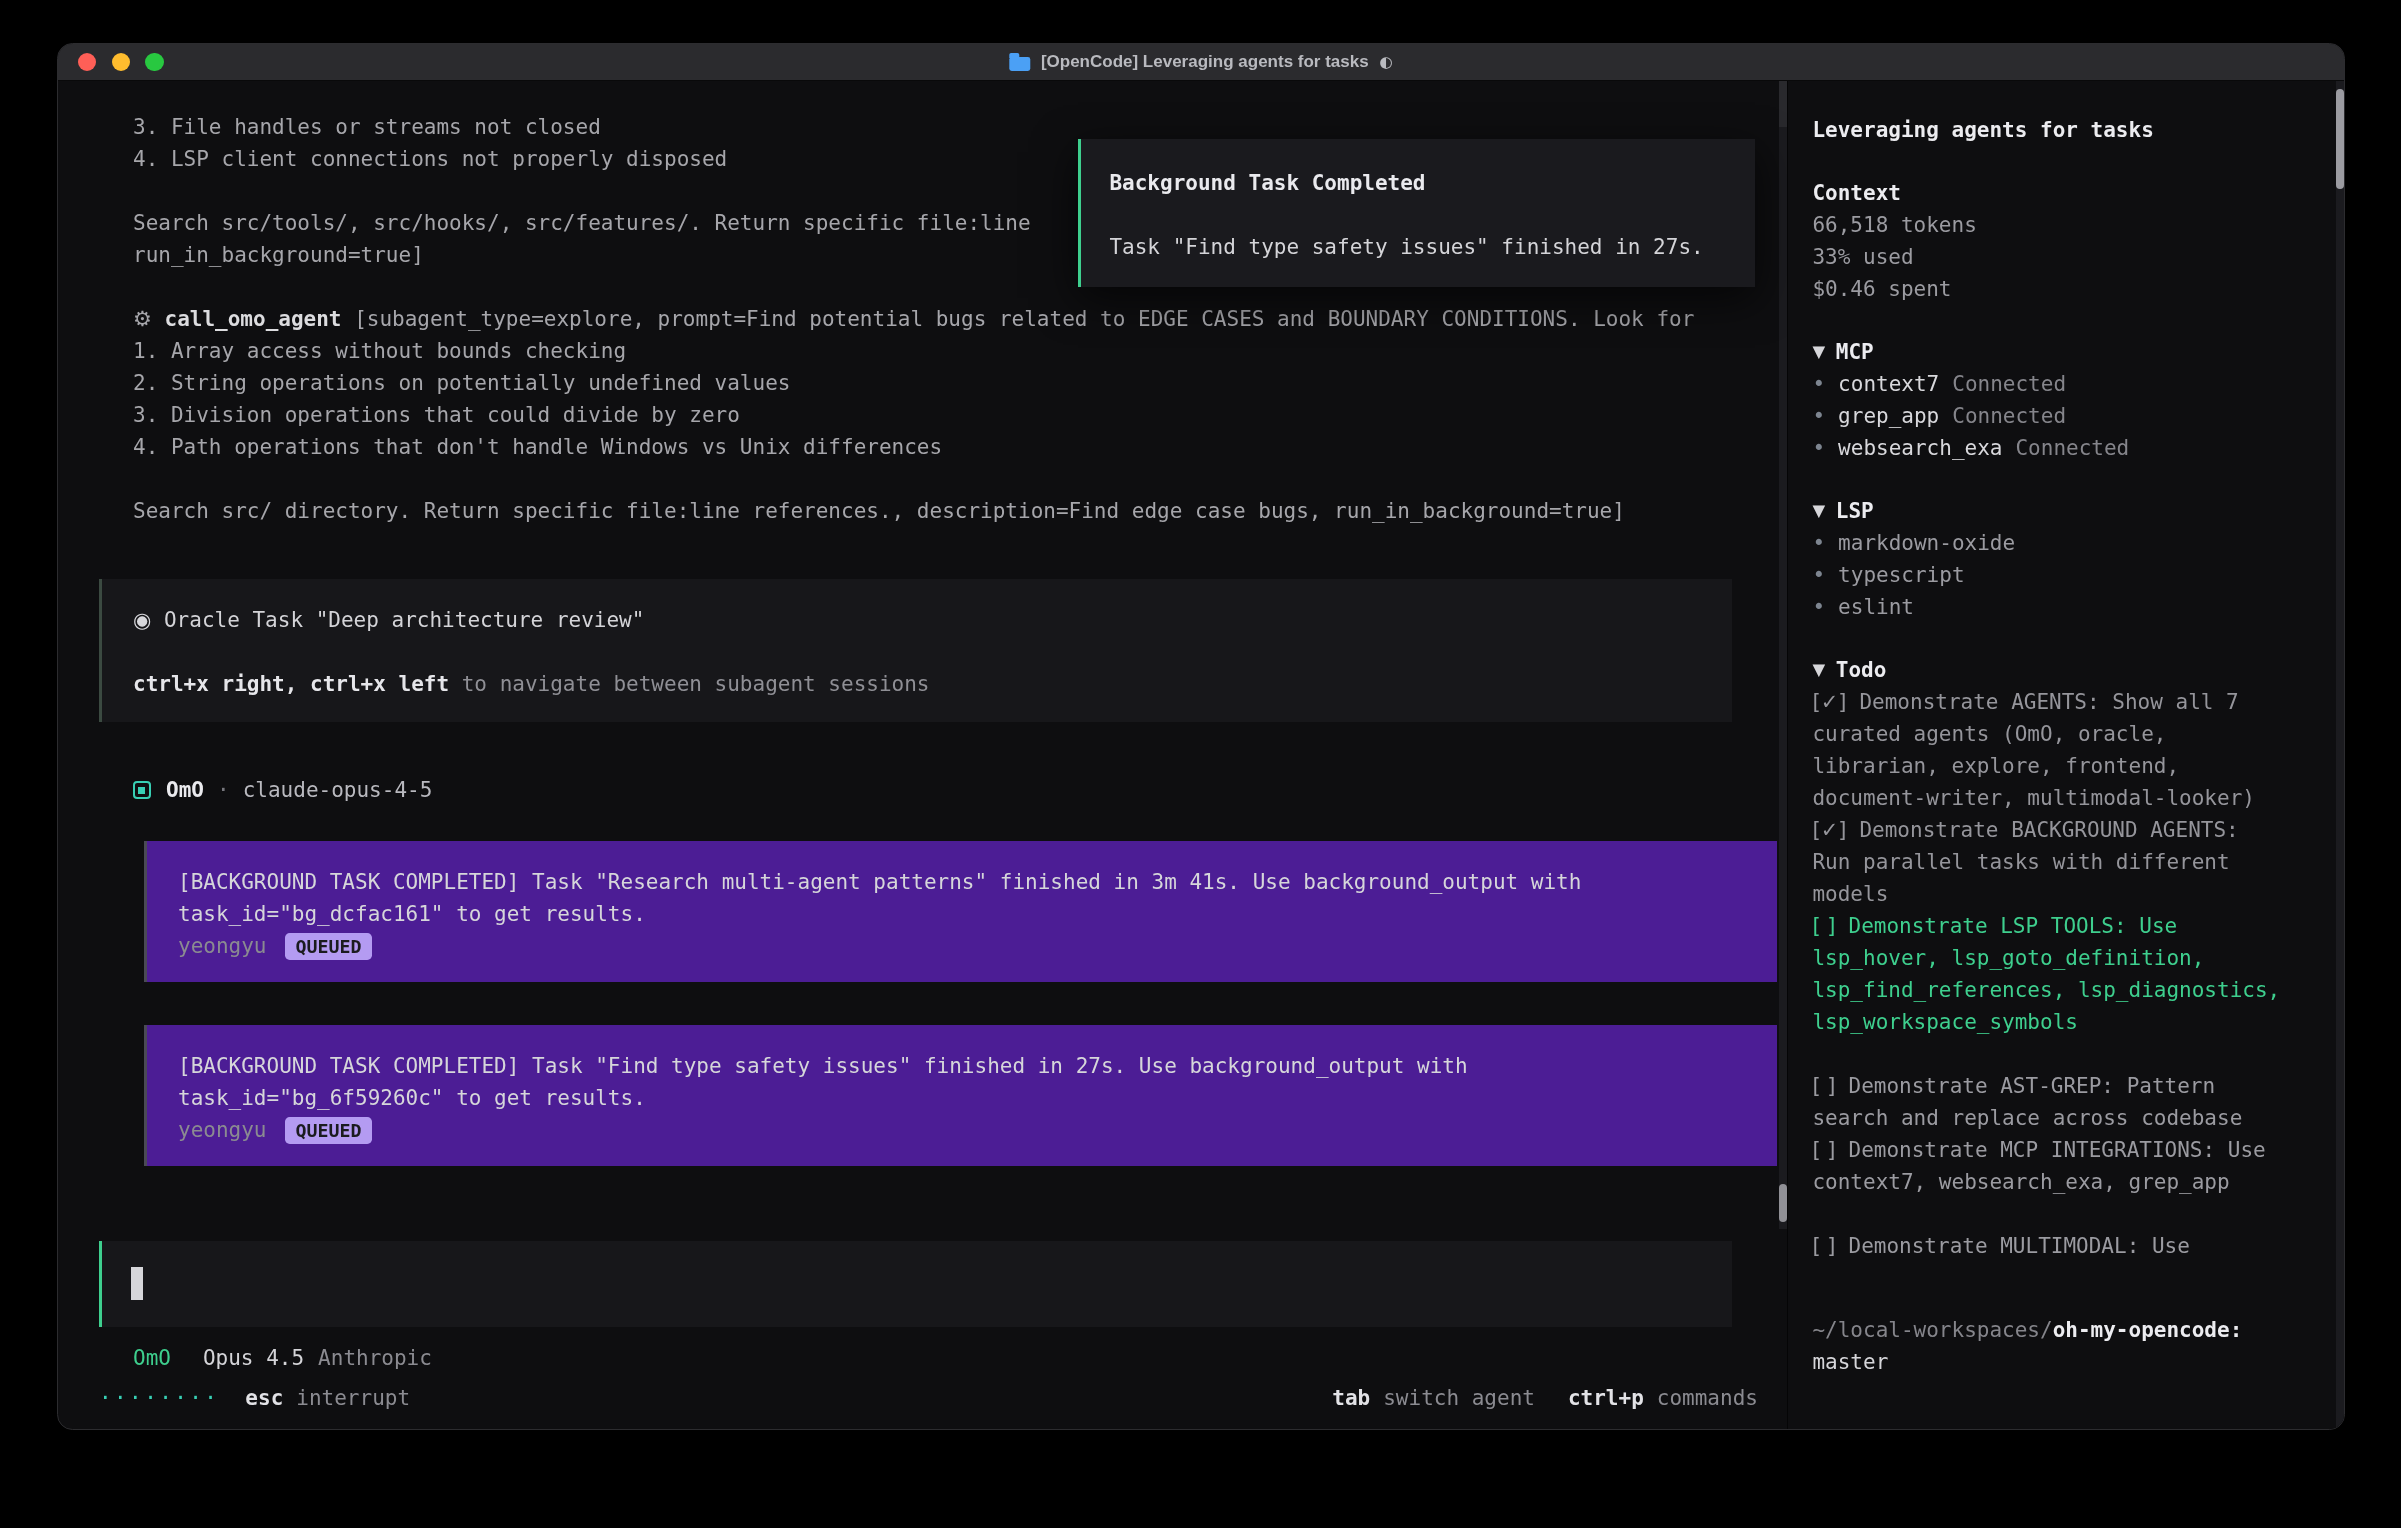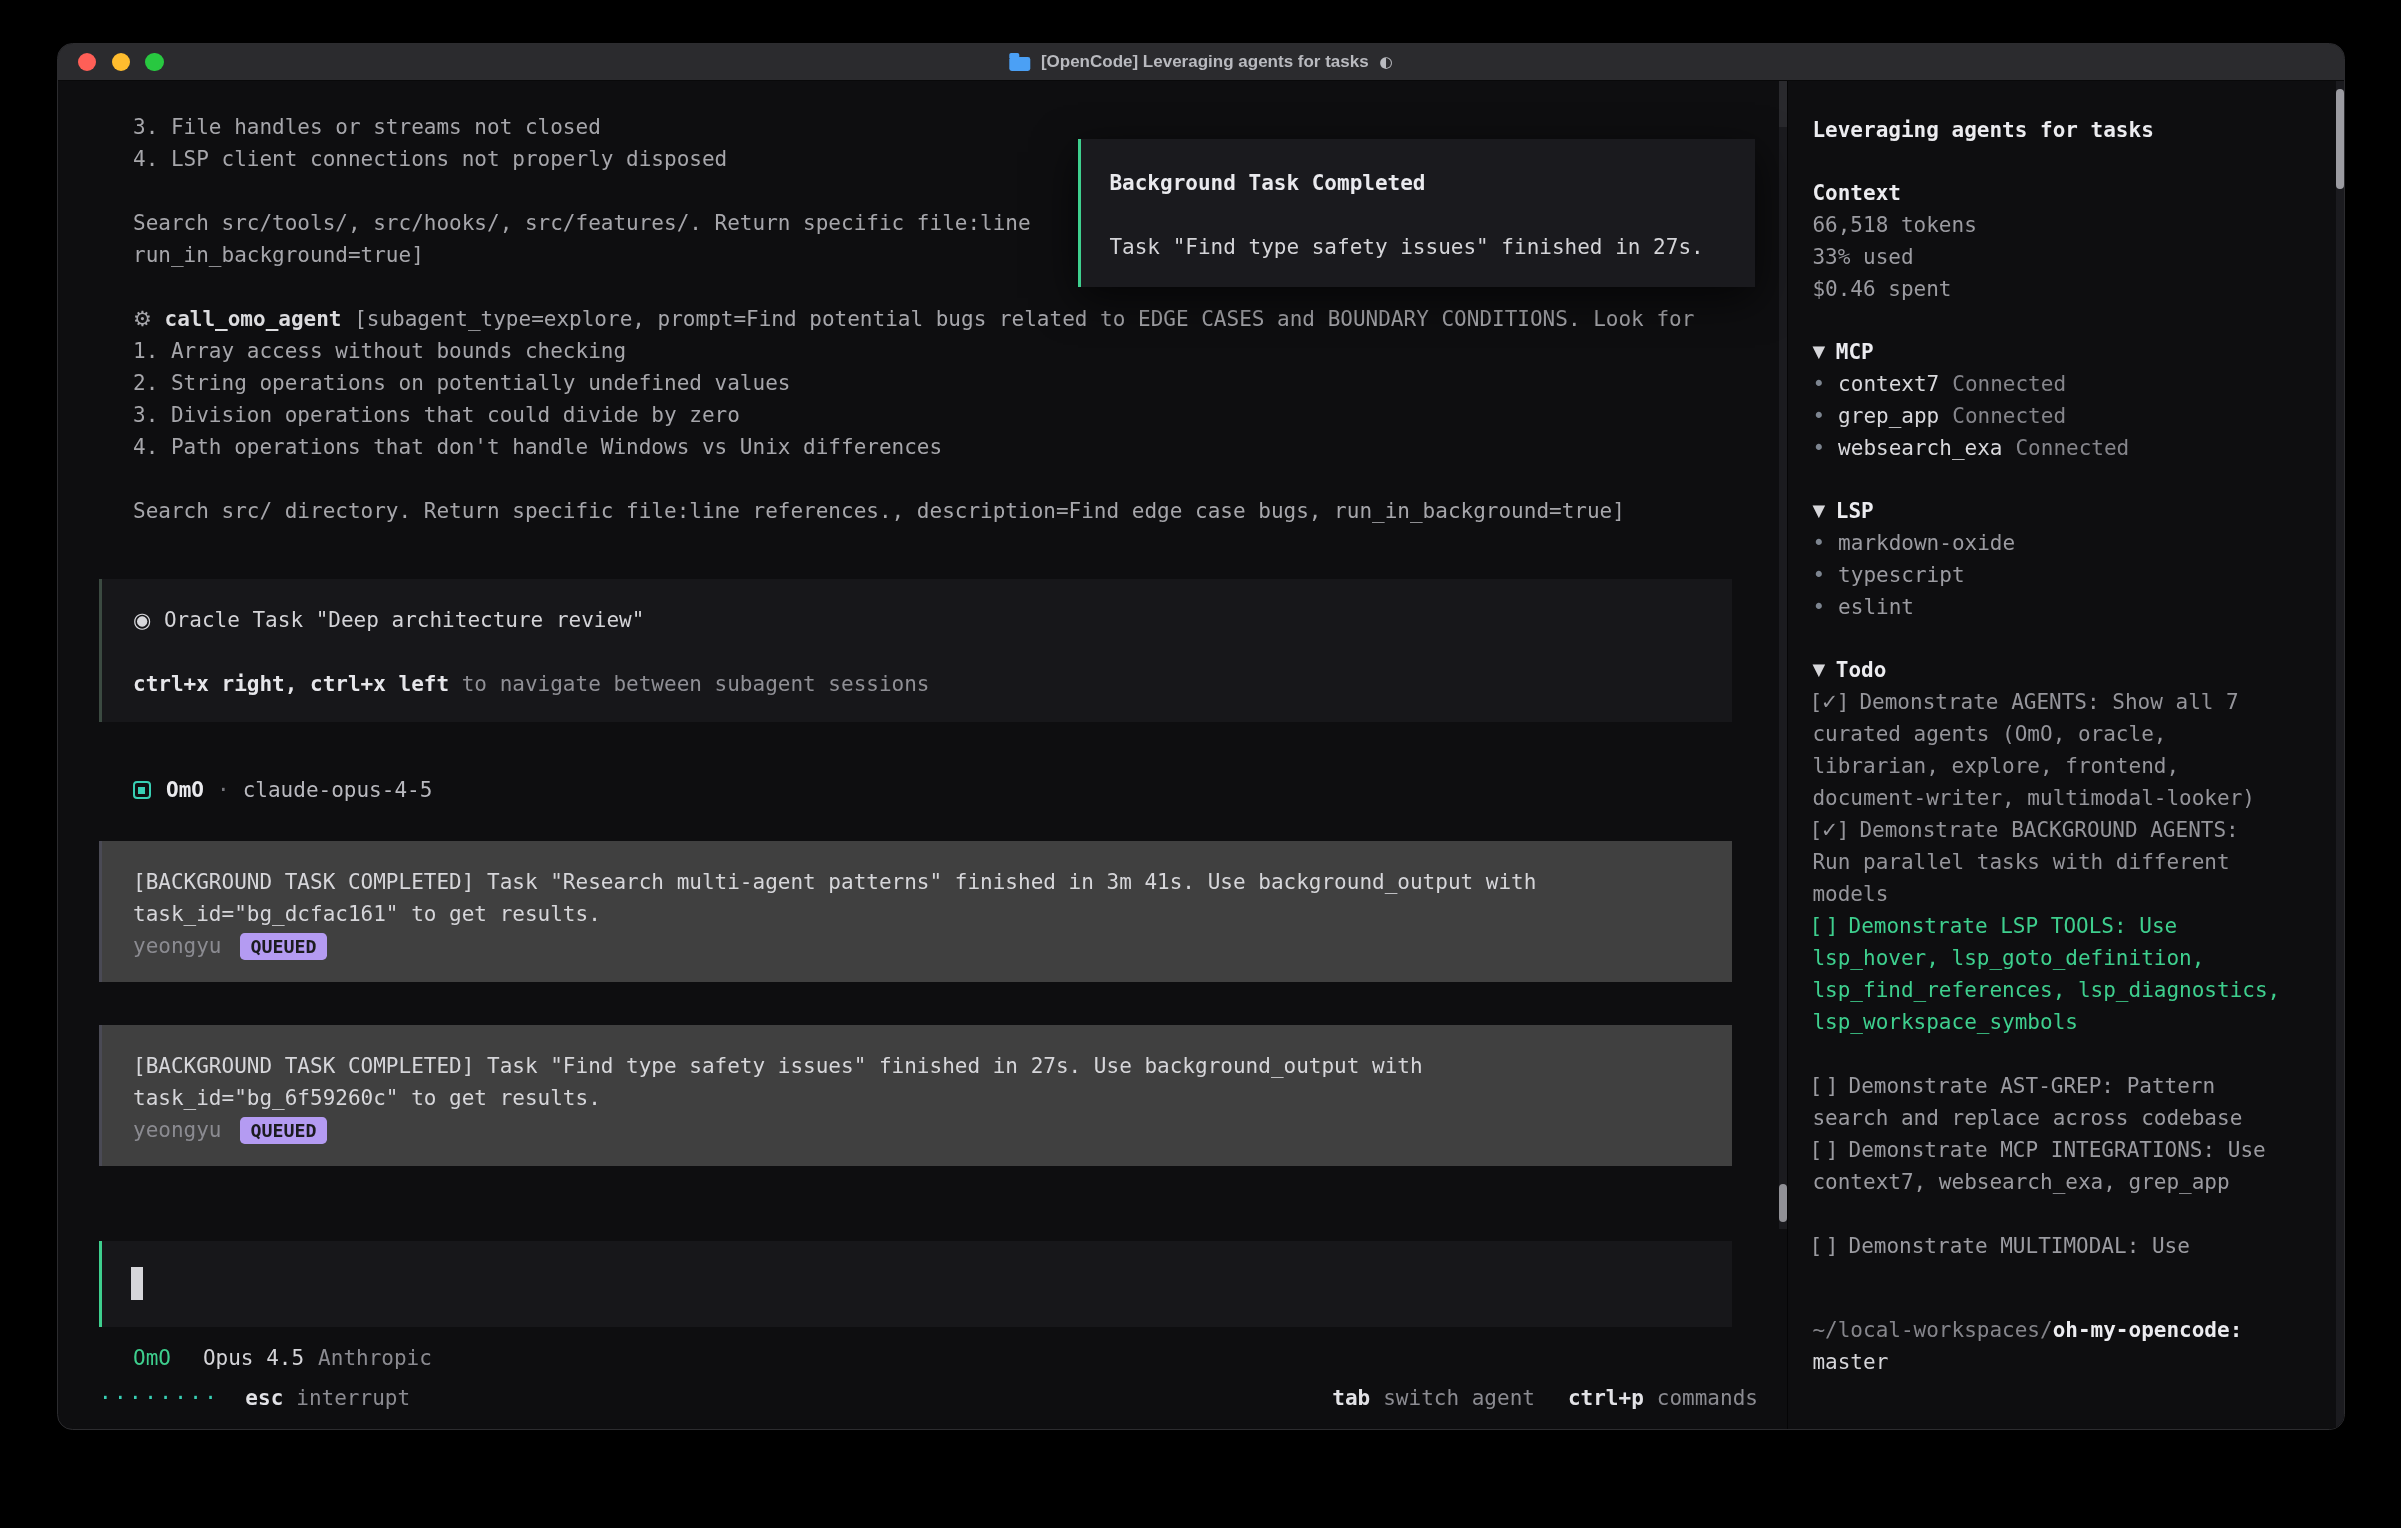--- a/index.html
+++ b/index.html
@@ -48,22 +48,22 @@
   .oracle-hint .keys { color:#e6e6ea; font-weight:bold; }
 
   .agent-header { margin:52px 0 0 34px; display:flex; align-items:center; }
   .agent-box { width:17.7px; height:17.7px; border:2.4px solid #38cfb4; border-radius:4.1px;
                display:flex; align-items:center; justify-content:center; margin-right:15.4px; }
   .agent-box::after { content:""; width:7px; height:7px; background:#38cfb4; }
   .agent-name { color:#eaeaee; font-weight:bold; }
   .agent-sep { color:#77777d; margin:0 13px; }
   .agent-model { color:#b9b9bf; }
 
-  .msg-card { width:1633px; background:#404040; border-left:3px solid #4a4a55;
-              padding:25px 95px 20px 31px; color:#d6d6da; }
+  .msg-card { width:1633px; background:#4c1d95; border-left:3px solid #4a4a55;
+              padding:25px 95px 20px 31px; color:#d6d6da;margin-left:45px; }
   .msg-card.first { margin-top:35px; }
   .msg-card.second { margin-top:43px; }
   .msg-text { white-space:pre-wrap; }
   .msg-meta { display:flex; align-items:center; gap:18.3px; color:#8b8b91; }
   .badge { background:#b49bf2; color:#1b1b1f; font-weight:bold; font-size:18.3px;
            line-height:27px; padding:0 10.6px; border-radius:4.7px; }
 
   .main-sb { position:absolute; top:0; right:0; width:8.3px; height:100%; background:#1b1b1f; }
   .main-sb-top { position:absolute; top:0; right:0; width:8.3px; height:46px; background:#29292d; }
   .main-sb-thumb { position:absolute; bottom:7px; right:0; width:8.3px; height:38px;

